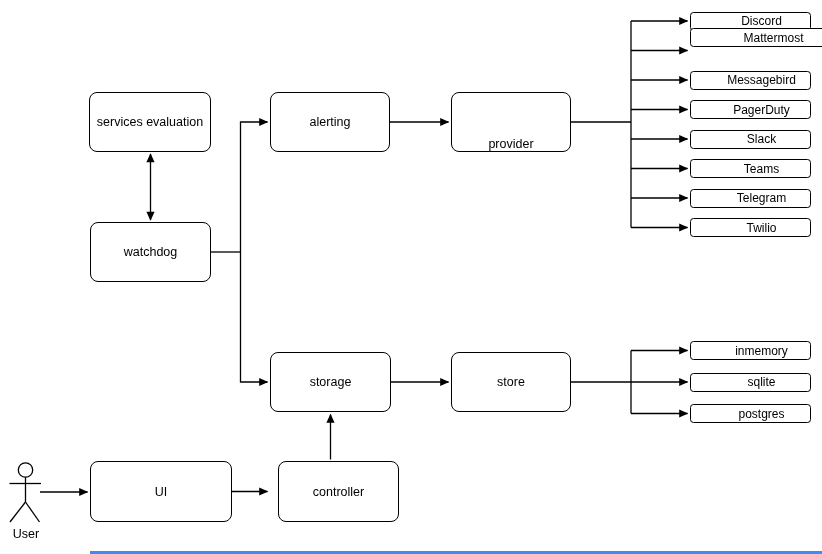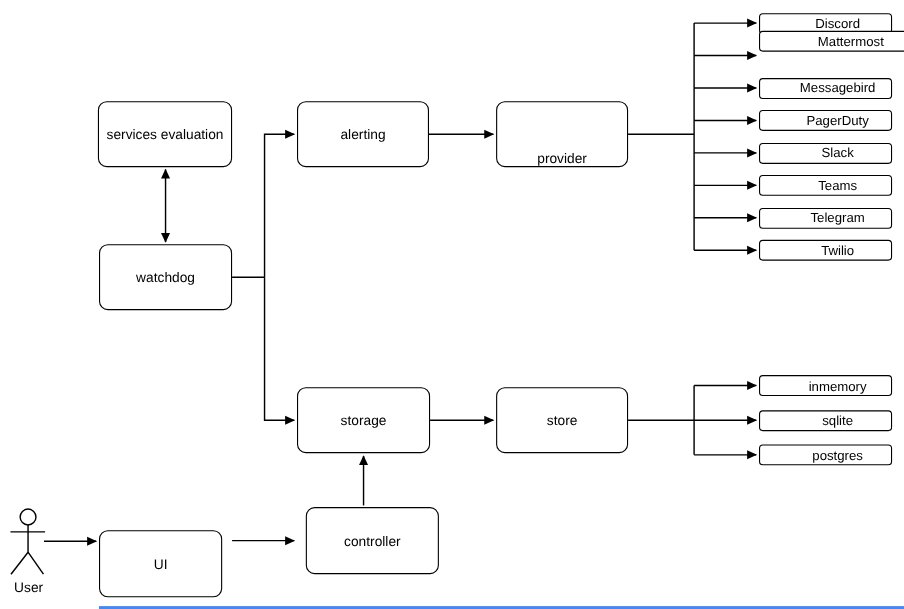--- a/index.html
+++ b/index.html
@@ -82,21 +82,21 @@
       </div>
       <div class="node" style="left: 451px; top: 92px; width: 120px; height: 60px; align-items: flex-end;">
         <span>provider</span>
       </div>
       <div class="node" style="left: 451px; top: 352px; width: 120px; height: 60px;">
         <span>store</span>
       </div>
       <div class="node" style="left: 270px; top: 352px; width: 121px; height: 60px;">
         <span>storage</span>
       </div>
-      <div class="node" style="left: 90px; top: 482px; width: 112px; height: 61px; align-items: center;">
+      <div class="node" style="left: 90px; top: 461px; width: 142px; height: 61px; align-items: center;">
         <span>UI</span>
       </div>
       <div class="node" style="left: 278px; top: 461px; width: 121px; height: 61px;">
         <span>controller</span>
       </div>
       <div class="leaf" style="left: 690px; top: 11.5px; width: 121px; height: 19px;">
         <span>Discord</span>
       </div>
       <div class="leaf" style="left: 690px; top: 28px; width: 145px; height: 19px;">
         <span>Mattermost</span>

